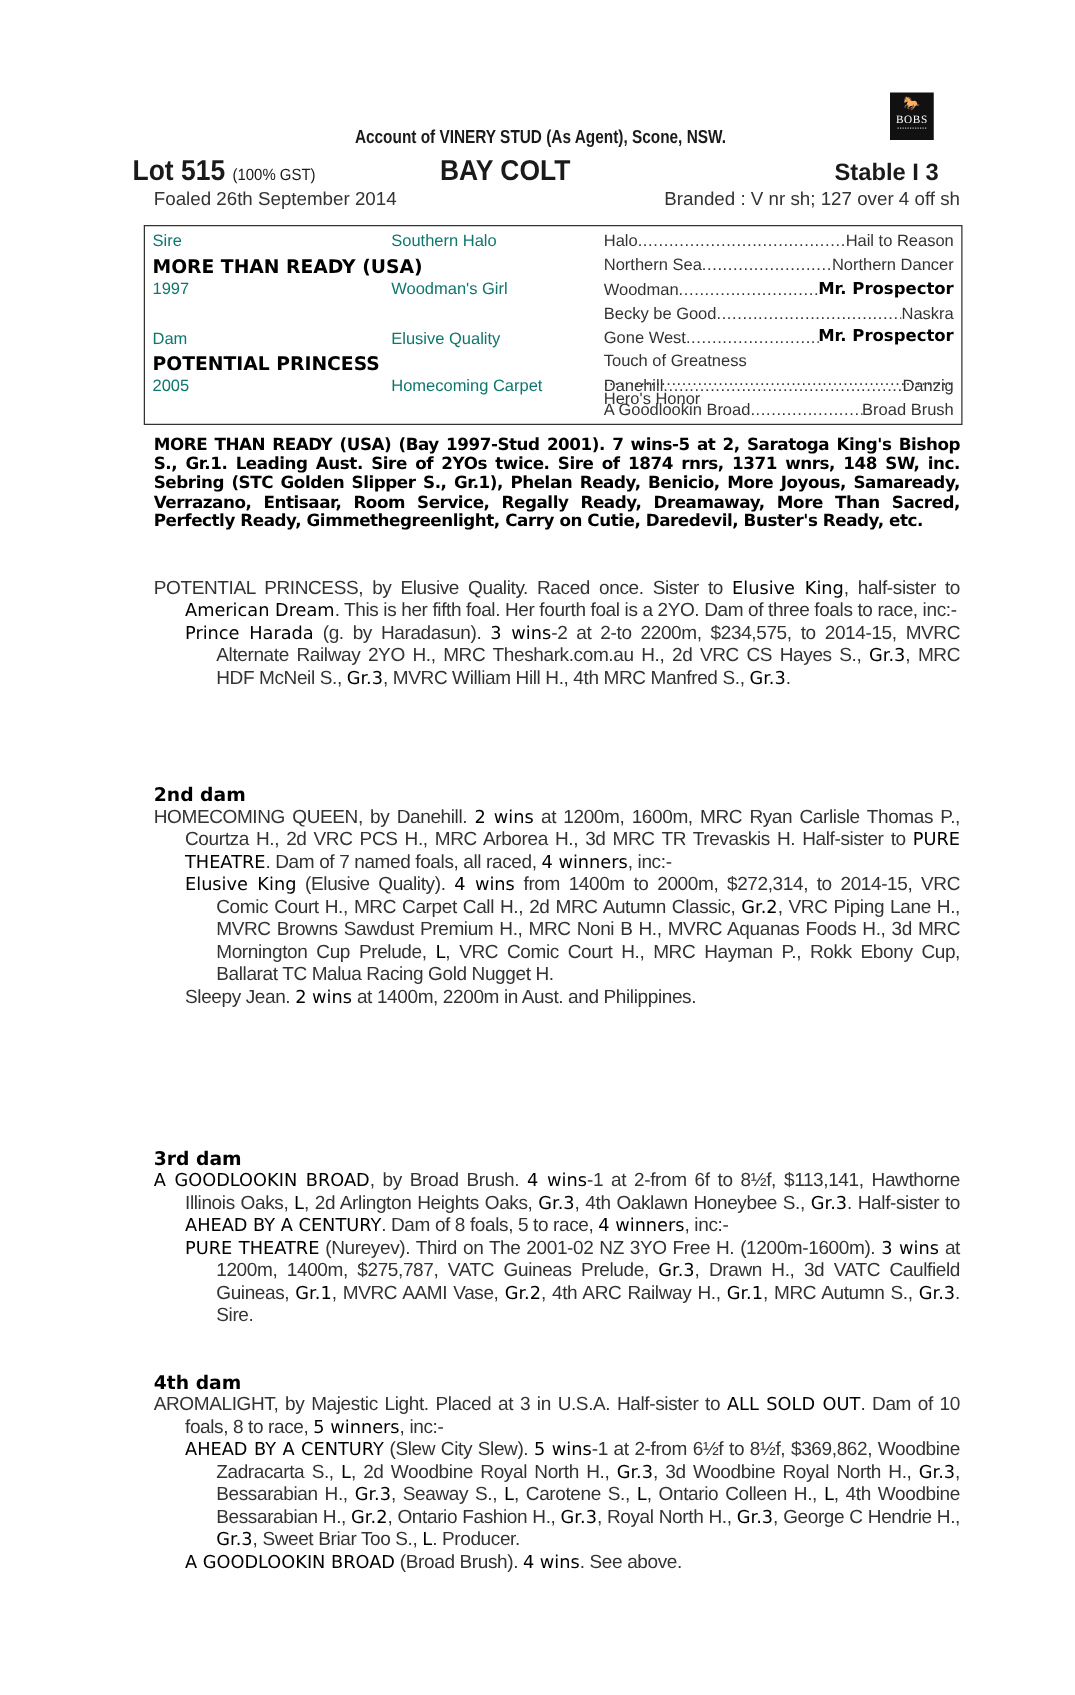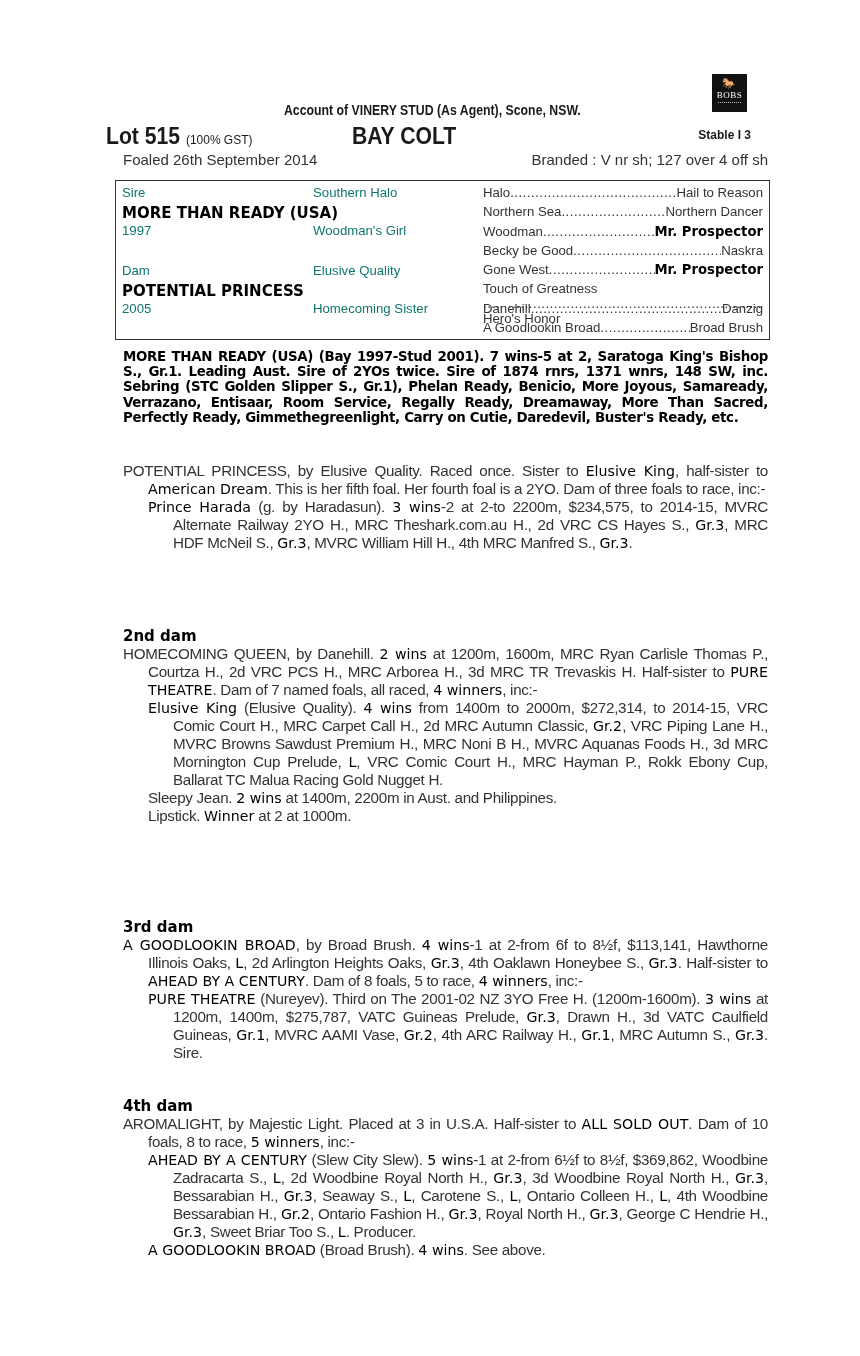--- a/index.html
+++ b/index.html
@@ -9,21 +9,21 @@
           color:#fff; text-align:center; font-family:"Liberation Serif", serif; }
   .logo .bird { display:block; font-size:11px; line-height:14px; margin-top:2px; }
   .logo .name { display:block; font-size:9px; line-height:10px; letter-spacing:0.5px; }
   .logo .sub { display:block; height:2px; margin:2px 6px 0; border-top:1px dotted #bbb; }
   .account { position:absolute; left:0; width:860px; top:101px; text-align:center;
              font-weight:bold; font-size:15px; transform:scaleX(0.82); transform-origin:443px 0; }
   .lot-row { position:absolute; left:106px; top:123px; width:645px; height:26px; }
   .lot { position:absolute; left:0; top:0; font-weight:bold; font-size:23px; transform:scaleX(0.92); transform-origin:0 0; }
   .gst { font-weight:normal; font-size:13px; }
   .colt { position:absolute; left:246px; top:0; font-weight:bold; font-size:23px; transform:scaleX(0.92); transform-origin:0 0; }
-  .stable { position:absolute; right:0; top:5px; font-weight:bold; font-size:12px; }
+  .stable { position:absolute; right:0; top:5px; font-weight:bold; font-size:19px; }
   .foal-row { position:absolute; left:123px; top:151px; width:645px; font-size:15px; color:#333; }
   .foal-row .b { position:absolute; right:0; top:0; }
   .ped { position:absolute; left:115px; top:180px; width:655px; height:160px; border:1.5px solid #333; box-sizing:border-box; }
   .ped .cell { position:absolute; font-size:13.2px; color:#0f766e; white-space:nowrap; }
   .ped .big { font-family:"DejaVu Sans", sans-serif; font-weight:bold; font-size:15px; color:#000; }
   .ped .gp { position:absolute; left:367px; width:280px; font-size:13.2px; color:#333; display:flex; }
   .ped .gp .l { white-space:nowrap; }
   .ped .gp .dots { flex:1; overflow:hidden; white-space:nowrap; }
   .ped .gp .dots::before { content:"........................................................................................................................"; letter-spacing:0.5px; }
   .ped .gp .r { white-space:nowrap; }
@@ -63,21 +63,21 @@
   <div class="cell" style="left:6px;top:4px">Sire</div>
   <div class="cell big" style="left:6px;top:23px">MORE THAN READY (USA)</div>
   <div class="cell" style="left:6px;top:42px">1997</div>
   <div class="cell" style="left:197px;top:4px">Southern Halo</div>
   <div class="cell" style="left:197px;top:42px">Woodman's Girl</div>
 
   <div class="cell" style="left:6px;top:82px">Dam</div>
   <div class="cell big" style="left:6px;top:101px">POTENTIAL PRINCESS</div>
   <div class="cell" style="left:6px;top:120px">2005</div>
   <div class="cell" style="left:197px;top:82px">Elusive Quality</div>
-  <div class="cell" style="left:197px;top:120px">Homecoming Sister</div>
+  <div class="cell" style="left:197px;top:120px">Homecoming Carpet</div>
 
   <div id="gp-list">
       <div class="gp" style="top: 4px;">
         <span class="l">Halo</span>
         <span class="dots"></span>
         <span class="r">Hail to Reason</span>
       </div>
       <div class="gp" style="top: 23.3px;">
         <span class="l">Northern Sea</span>
         <span class="dots"></span>
@@ -121,21 +121,20 @@
 <div id="sections">
     <div class="sec" style="top: 462px;">
       <div class="p dam"><span>POTENTIAL PRINCESS, by Elusive Quality. Raced once. Sister to </span><b>Elusive King</b><span>, half-sister to </span><b>American Dream</b><span>. This is her fifth foal. Her fourth foal is a 2YO. Dam of three foals to race, inc:-</span></div>
       <div class="p prog"><b>Prince Harada</b><span> (g. by Haradasun). </span><b>3 wins</b><span>-2 at 2-to 2200m, $234,575, to 2014-15, MVRC Alternate Railway 2YO H., MRC Theshark.com.au H., 2d VRC CS Hayes S., </span><b>Gr.3</b><span>, MRC HDF McNeil S., </span><b>Gr.3</b><span>, MVRC William Hill H., 4th MRC Manfred S., </span><b>Gr.3</b><span>.</span></div>
     </div>
     <div class="sec" style="top: 627px;">
       <h3>2nd dam</h3>
       <div class="p dam"><span>HOMECOMING QUEEN, by Danehill. </span><b>2 wins</b><span> at 1200m, 1600m, MRC Ryan Carlisle Thomas P., Courtza H., 2d VRC PCS H., MRC Arborea H., 3d MRC TR Trevaskis H. Half-sister to </span><b>PURE THEATRE</b><span>. Dam of 7 named foals, all raced, </span><b>4 winners</b><span>, inc:-</span></div>
       <div class="p prog"><b>Elusive King</b><span> (Elusive Quality). </span><b>4 wins</b><span> from 1400m to 2000m, $272,314, to 2014-15, VRC Comic Court H., MRC Carpet Call H., 2d MRC Autumn Classic, </span><b>Gr.2</b><span>, VRC Piping Lane H., MVRC Browns Sawdust Premium H., MRC Noni B H., MVRC Aquanas Foods H., 3d MRC Mornington Cup Prelude, </span><b>L</b><span>, VRC Comic Court H., MRC Hayman P., Rokk Ebony Cup, Ballarat TC Malua Racing Gold Nugget H.</span></div>
       <div class="p prog"><span>Sleepy Jean. </span><b>2 wins</b><span> at 1400m, 2200m in Aust. and Philippines.</span></div>
-      <div class="p prog"><span>Lipstick. </span><b>Winner</b><span> at 2 at 1000m.</span></div>
     </div>
     <div class="sec" style="top: 918px;">
       <h3>3rd dam</h3>
       <div class="p dam"><b>A GOODLOOKIN BROAD</b><span>, by Broad Brush. </span><b>4 wins</b><span>-1 at 2-from 6f to 8½f, $113,141, Hawthorne Illinois Oaks, </span><b>L</b><span>, 2d Arlington Heights Oaks, </span><b>Gr.3</b><span>, 4th Oaklawn Honeybee S., </span><b>Gr.3</b><span>. Half-sister to </span><b>AHEAD BY A CENTURY</b><span>. Dam of 8 foals, 5 to race, </span><b>4 winners</b><span>, inc:-</span></div>
       <div class="p prog"><b>PURE THEATRE</b><span> (Nureyev). Third on The 2001-02 NZ 3YO Free H. (1200m-1600m). </span><b>3 wins</b><span> at 1200m, 1400m, $275,787, VATC Guineas Prelude, </span><b>Gr.3</b><span>, Drawn H., 3d VATC Caulfield Guineas, </span><b>Gr.1</b><span>, MVRC AAMI Vase, </span><b>Gr.2</b><span>, 4th ARC Railway H., </span><b>Gr.1</b><span>, MRC Autumn S., </span><b>Gr.3</b><span>. Sire.</span></div>
     </div>
     <div class="sec" style="top: 1097px;">
       <h3>4th dam</h3>
       <div class="p dam"><span>AROMALIGHT, by Majestic Light. Placed at 3 in U.S.A. Half-sister to </span><b>ALL SOLD OUT</b><span>. Dam of 10 foals, 8 to race, </span><b>5 winners</b><span>, inc:-</span></div>
       <div class="p prog"><b>AHEAD BY A CENTURY</b><span> (Slew City Slew). </span><b>5 wins</b><span>-1 at 2-from 6½f to 8½f, $369,862, Woodbine Zadracarta S., </span><b>L</b><span>, 2d Woodbine Royal North H., </span><b>Gr.3</b><span>, 3d Woodbine Royal North H., </span><b>Gr.3</b><span>, Bessarabian H., </span><b>Gr.3</b><span>, Seaway S., </span><b>L</b><span>, Carotene S., </span><b>L</b><span>, Ontario Colleen H., </span><b>L</b><span>, 4th Woodbine Bessarabian H., </span><b>Gr.2</b><span>, Ontario Fashion H., </span><b>Gr.3</b><span>, Royal North H., </span><b>Gr.3</b><span>, George C Hendrie H., </span><b>Gr.3</b><span>, Sweet Briar Too S., </span><b>L</b><span>. Producer.</span></div>

